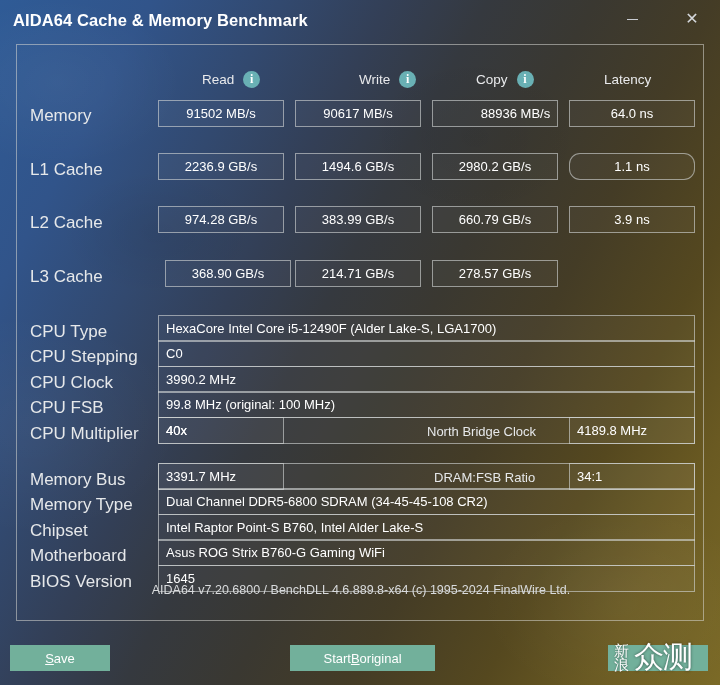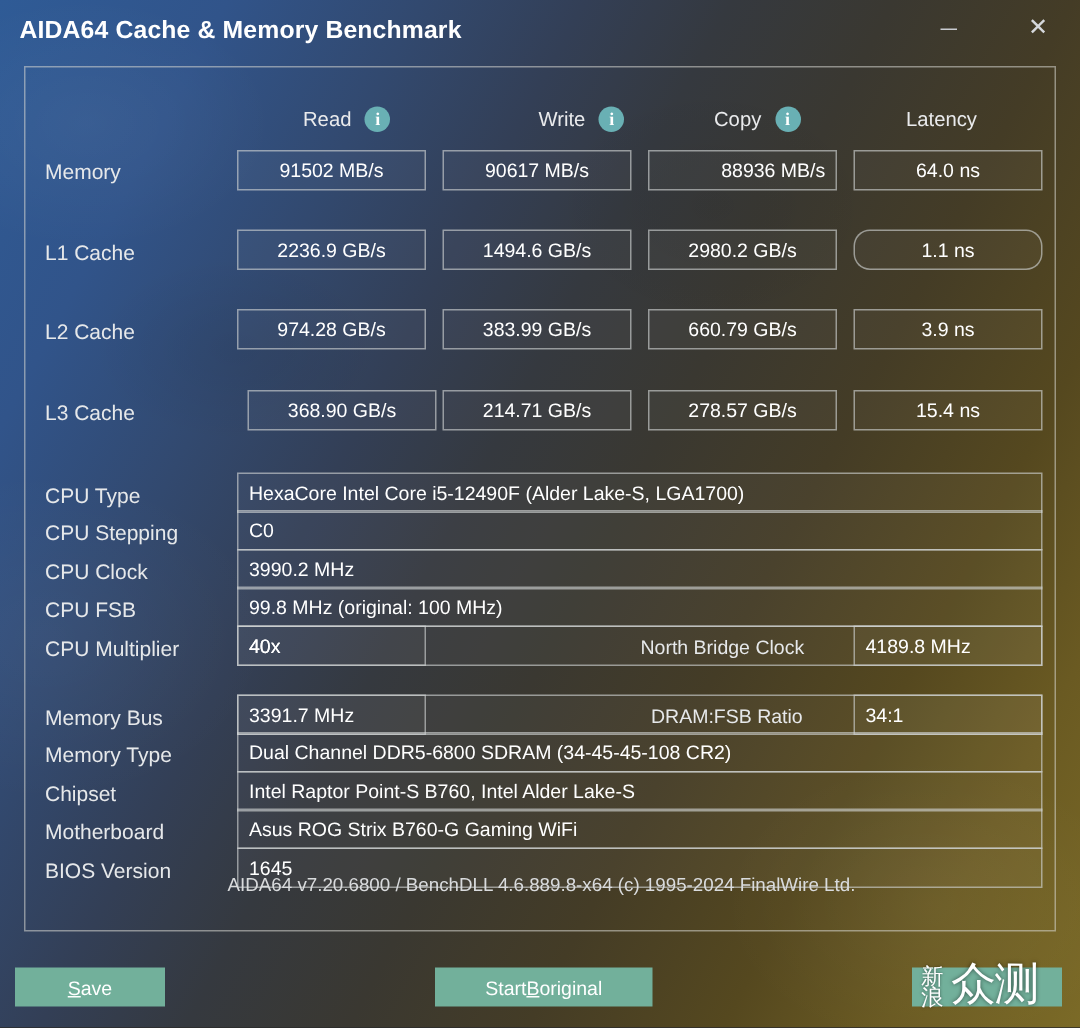--- a/index.html
+++ b/index.html
@@ -134,21 +134,21 @@
     line-height: 17px;
     text-align: center;
     font-family: "Liberation Serif", serif;
   }
 
   
   .rowlabel {
     position: absolute;
     left: 13px;
     color: #e6e8ea;
-    font-size: 14px;
+    font-size: 17px;
     white-space: nowrap;
   }
 
   .fieldbox {
     position: absolute;
     border: 1px solid rgba(208,212,212,.62);
     background: rgba(255,255,255,.035);
     color: #ffffff;
     font-size: 13px;
     display: flex;
@@ -281,21 +281,20 @@
     <div class="rowlabel" style="top:168px;">L2 Cache</div>
     <div class="fieldbox benchbox center" style="left:141px; top:161px; width:126px;">974.28 GB/s</div>
     <div class="fieldbox benchbox center" style="left:278px; top:161px; width:126px;">383.99 GB/s</div>
     <div class="fieldbox benchbox center" style="left:415px; top:161px; width:126px;">660.79 GB/s</div>
     <div class="fieldbox benchbox center" style="left:552px; top:161px; width:126px;">3.9 ns</div>
 
     <div class="rowlabel" style="top:222px;">L3 Cache</div>
     <div class="fieldbox benchbox center" style="left:148px; top:215px; width:126px;">368.90 GB/s</div>
     <div class="fieldbox benchbox center" style="left:278px; top:215px; width:126px;">214.71 GB/s</div>
     <div class="fieldbox benchbox center" style="left:415px; top:215px; width:126px;">278.57 GB/s</div>
-    <div class="fieldbox benchbox center" style="left:552px; top:215px; width:126px;">15.4 ns</div>
 
     <div class="rowlabel" style="top:277px;">CPU Type</div>
     <div class="fieldbox left" style="left:141px; top:270px; width:537px;">HexaCore Intel Core i5-12490F  (Alder Lake-S, LGA1700)</div>
 
     <div class="rowlabel" style="top:302px;">CPU Stepping</div>
     <div class="fieldbox left" style="left:141px; top:295px; width:537px;">C0</div>
 
     <div class="rowlabel" style="top:328px;">CPU Clock</div>
     <div class="fieldbox left" style="left:141px; top:321px; width:537px;">3990.2 MHz</div>
 

